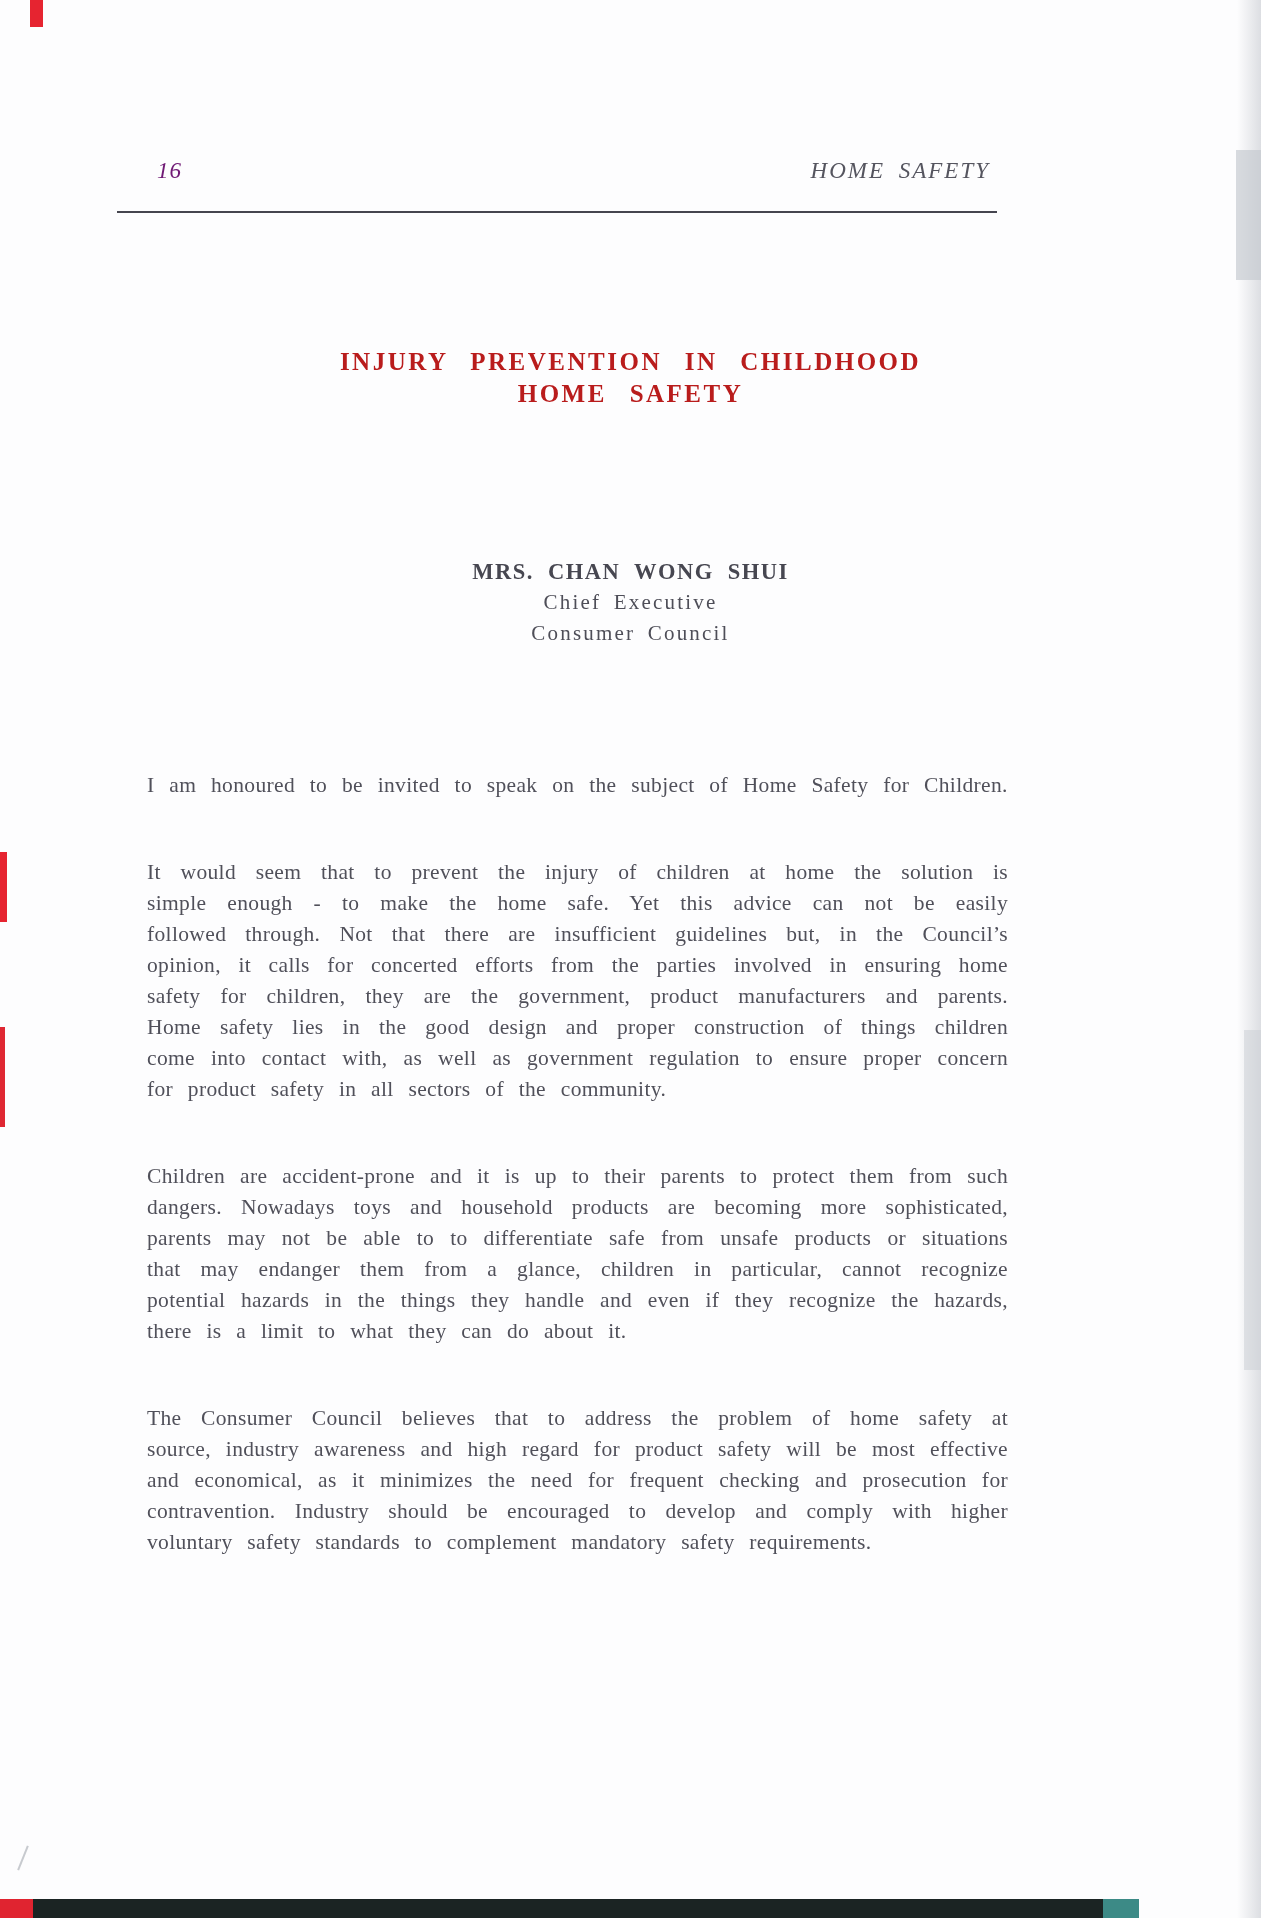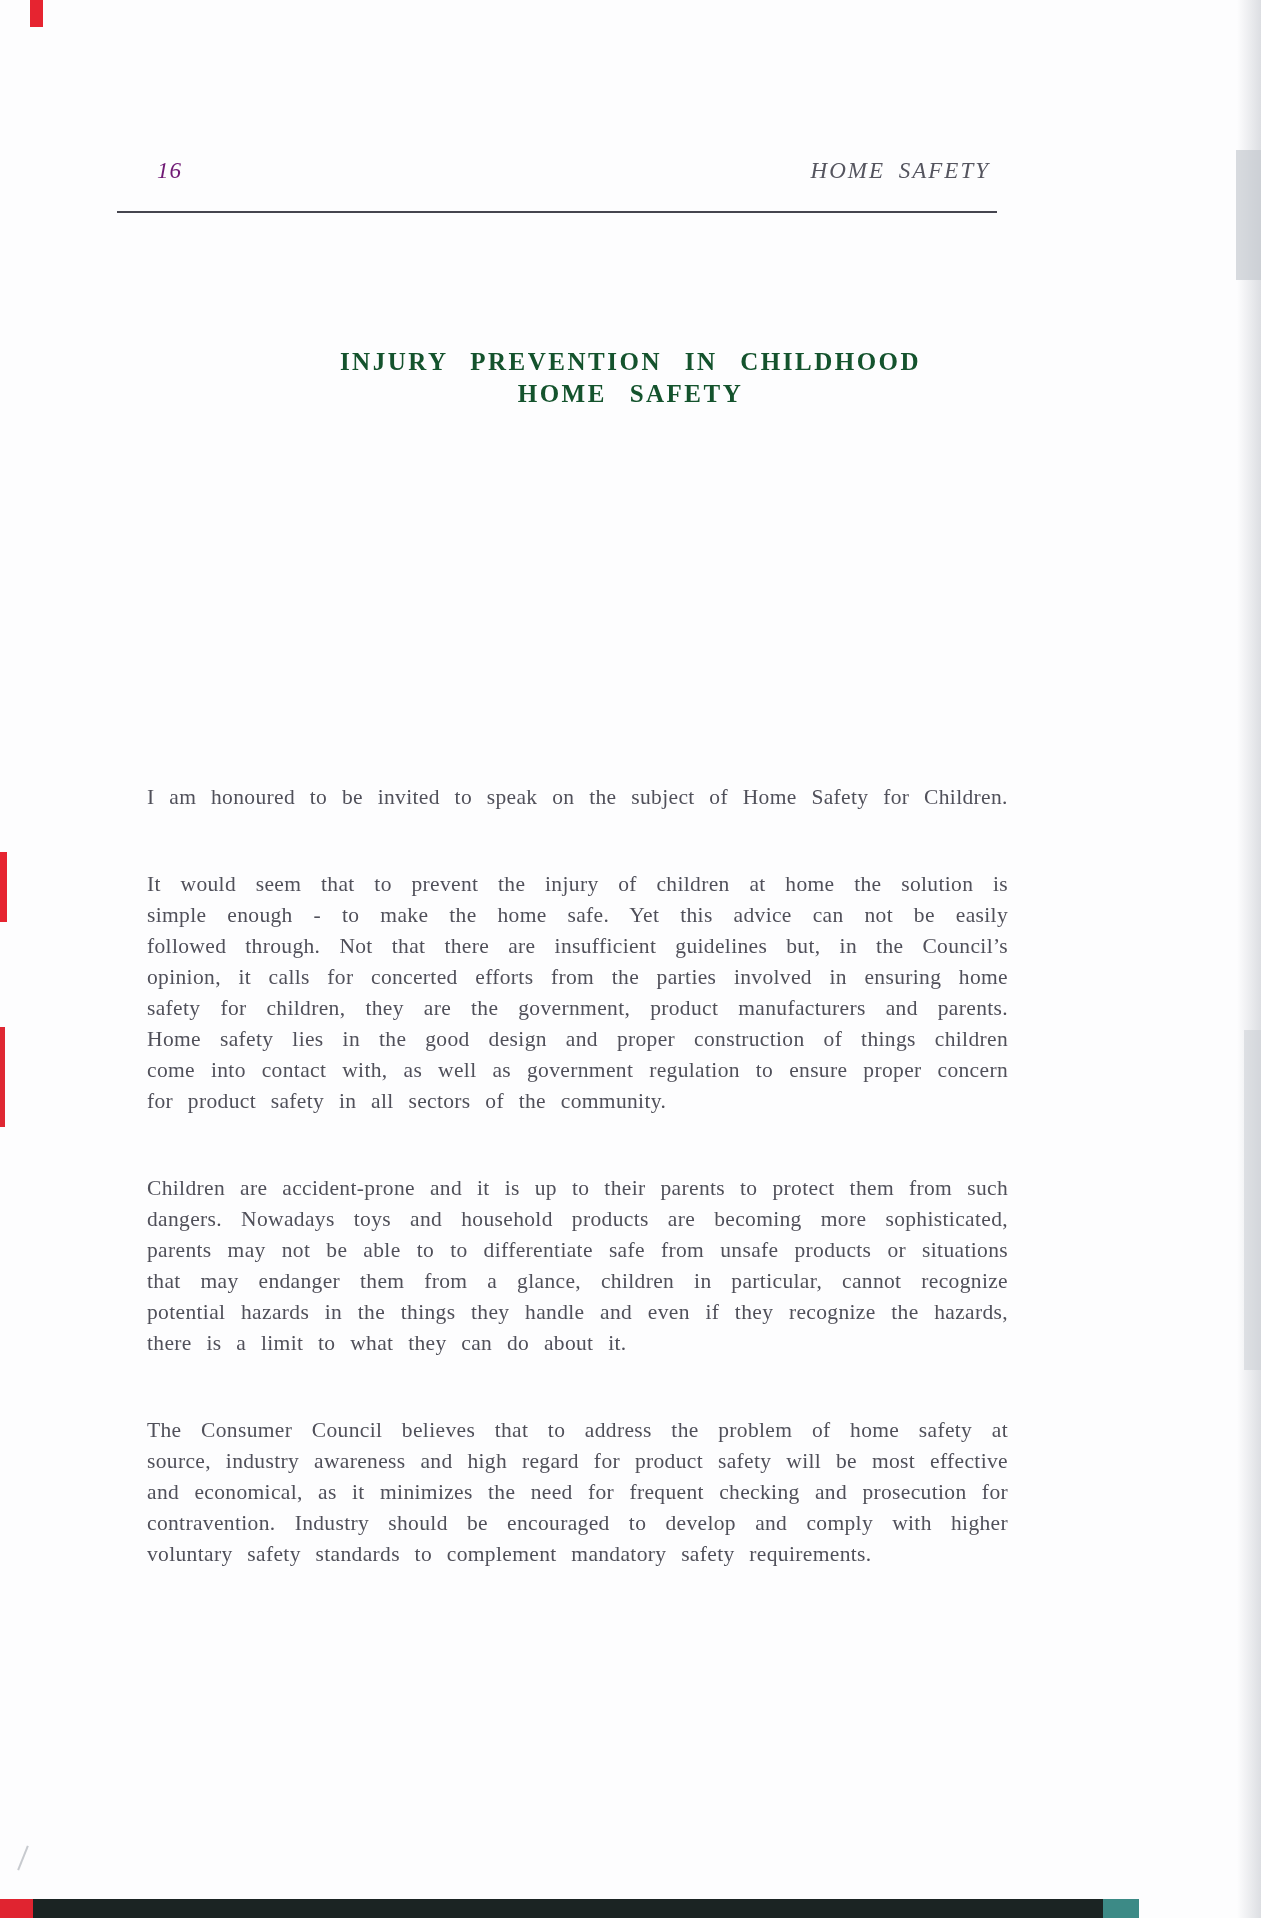--- a/index.html
+++ b/index.html
@@ -52,21 +52,21 @@
     position: absolute;
     left: 0;
     top: 346px;
     width: 1261px;
     text-align: center;
     font-weight: bold;
     font-size: 25px;
     line-height: 32px;
     letter-spacing: 2.5px;
     word-spacing: 14px;
-    color: #14532d;
+    color: #b91c1c;
   }
 
   
   .author-block {
     position: absolute;
     left: 0;
     top: 556px;
     width: 1261px;
     text-align: center;
     line-height: 31px;
@@ -92,21 +92,21 @@
     top: 770px;
     width: 861px;
     font-size: 21.5px;
     line-height: 31px;
     letter-spacing: 0.35px;
     word-spacing: 0.42em;
     text-align: justify;
     text-align-last: left;
     color: #50505a;
   }
-  .body-col p { margin: 12px 0 56px 0; }
+  .body-col p { margin: 0 0 56px 0; }
 
   
   .artifact { position: absolute; }
   .artifact-red-top    { left: 30px;  top: 0;      width: 13px;  height: 27px;  background: #e62430; }
   .artifact-red-left-1 { left: 0;     top: 852px;  width: 7px;   height: 70px;  background: #e62430; }
   .artifact-red-left-2 { left: 0;     top: 1027px; width: 5px;   height: 100px; background: #df2732; }
   .band-red  { left: 0;      top: 1899px; width: 33px;   height: 19px; background: #e02430; }
   .band-dark { left: 33px;   top: 1899px; width: 1070px; height: 19px; background: #1b2423; }
   .band-teal { left: 1103px; top: 1899px; width: 36px;   height: 19px; background: #3c8a86; }
   .right-edge-shadow {
@@ -127,20 +127,25 @@
 
   <span class="page-number">16</span>
   <span class="running-title">HOME SAFETY</span>
   <div class="header-rule"></div>
 
   <div class="title-block">
     <div>INJURY PREVENTION IN CHILDHOOD</div>
     <div>HOME SAFETY</div>
   </div>
 
+  <div class="author-block">
+    <div class="author-name">MRS. CHAN WONG SHUI</div>
+    <div class="author-role">Chief Executive</div>
+    <div class="author-org">Consumer Council</div>
+  </div>
 
   <div class="body-col">
     <p>I am honoured to be invited to speak on the subject of Home Safety for Children.</p>
     <p>It would seem that to prevent the injury of children at home the solution is simple enough - to make the home safe.  Yet this advice can not be easily followed through.  Not that there are insufficient guidelines but, in the Council’s opinion, it calls for concerted efforts from the parties involved in ensuring home safety for children, they are the government, product manufacturers and parents.  Home safety lies in the good design and proper construction of things children come into contact with, as well as government regulation to ensure proper concern for product safety in all sectors of the community.</p>
     <p>Children are accident-prone and it is up to their parents to protect them from such dangers.  Nowadays toys and household products are becoming more sophisticated, parents may not be able to to differentiate safe from unsafe products or situations that may endanger them from a glance, children in particular, cannot recognize potential hazards in the things they handle and even if they recognize the hazards, there is a limit to what they can do about it.</p>
     <p>The Consumer Council believes that to address the problem of home safety at source, industry awareness and high regard for product safety will be most effective and economical, as it minimizes the need for frequent checking and prosecution for contravention.  Industry should be encouraged to develop and comply with higher voluntary safety standards to complement mandatory safety requirements.</p>
   </div>
 
   <div class="artifact artifact-red-top"></div>
   <div class="artifact artifact-red-left-1"></div>

